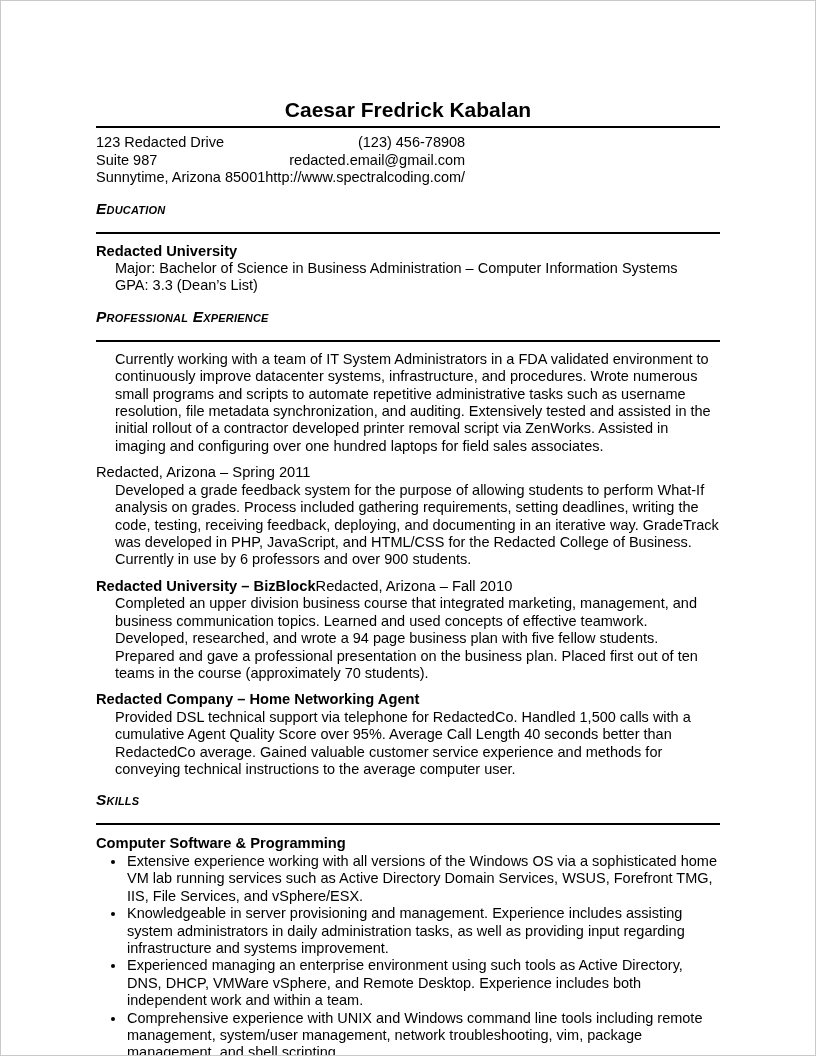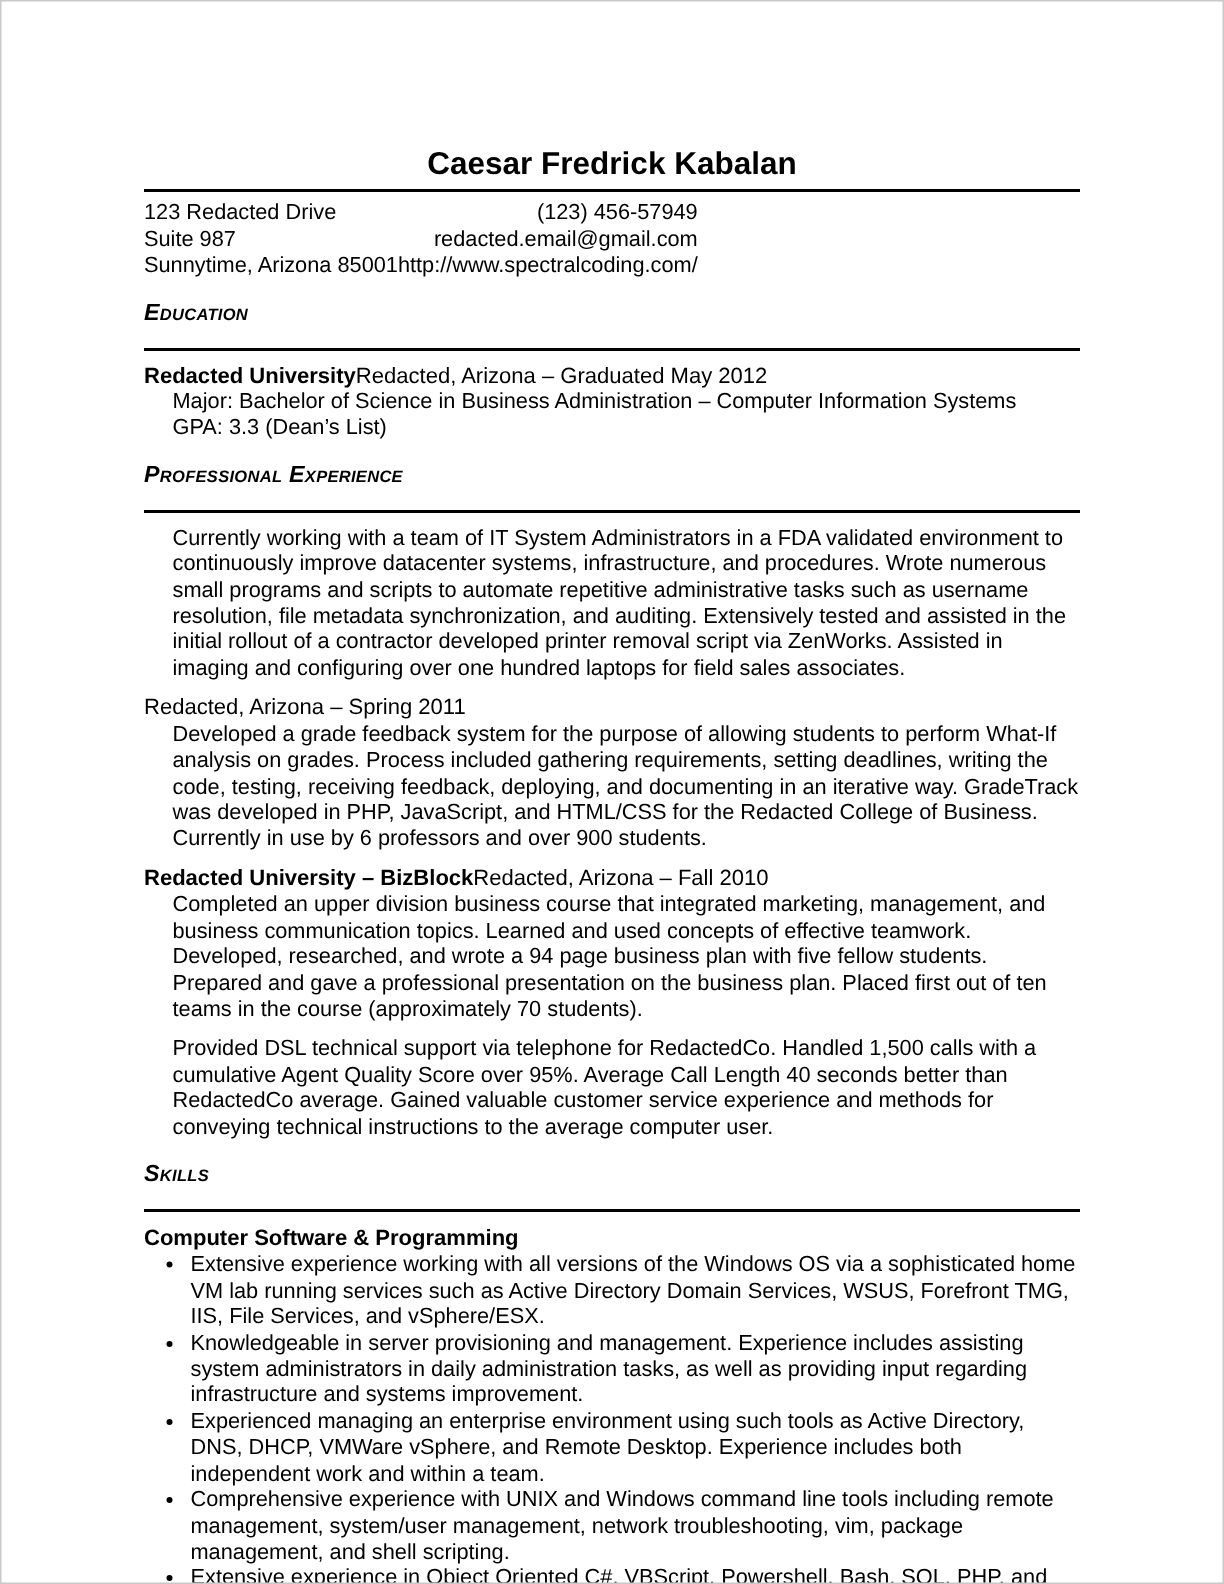--- a/index.html
+++ b/index.html
@@ -95,31 +95,30 @@
   <div class="name">Caesar Fredrick Kabalan</div>
   <div class="name-rule"></div>
 
   <div class="contact">
     <div class="contact-left">
       <div>123 Redacted Drive</div>
       <div>Suite 987</div>
       <div>Sunnytime, Arizona 85001</div>
     </div>
     <div class="contact-right">
-      <div>(123) 456-57949</div>
+      <div>(123) 456-78908</div>
       <div>redacted.email@gmail.com</div>
       <div>http://www.spectralcoding.com/</div>
     </div>
   </div>
 
   <div class="section-title">Education</div>
   <div class="entry">
     <div class="entry-head">
       <span class="entry-title">Redacted University</span>
-      <span class="entry-loc">Redacted, Arizona – Graduated May 2012</span>
     </div>
     <div class="detail-line">Major: Bachelor of Science in Business Administration – Computer Information Systems</div>
     <div class="detail-line">GPA: 3.3 (Dean’s List)</div>
   </div>
 
   <div class="section-title">Professional Experience</div>
 
   <div class="entry">
     <div class="entry-body">Currently working with a team of IT System Administrators in a FDA validated environment to continuously improve datacenter systems, infrastructure, and procedures. Wrote numerous small programs and scripts to automate repetitive administrative tasks such as username resolution, file metadata synchronization, and auditing. Extensively tested and assisted in the initial rollout of a contractor developed printer removal script via ZenWorks. Assisted in imaging and configuring over one hundred laptops for field sales associates.</div>
   </div>
@@ -134,20 +133,21 @@
   <div class="entry">
     <div class="entry-head">
       <span class="entry-title">Redacted University – BizBlock</span>
       <span class="entry-loc">Redacted, Arizona – Fall 2010</span>
     </div>
     <div class="entry-body">Completed an upper division business course that integrated marketing, management, and business communication topics. Learned and used concepts of effective teamwork. Developed, researched, and wrote a 94 page business plan with five fellow students. Prepared and gave a professional presentation on the business plan. Placed first out of ten teams in the course (approximately 70 students).</div>
   </div>
 
   <div class="entry">
     <div class="entry-head">
+      <span class="entry-title">Redacted Company – Home Networking Agent</span>
     </div>
     <div class="entry-body">Provided DSL technical support via telephone for RedactedCo. Handled 1,500 calls with a cumulative Agent Quality Score over 95%. Average Call Length 40 seconds better than RedactedCo average. Gained valuable customer service experience and methods for conveying technical instructions to the average computer user.</div>
   </div>
 
   <div class="section-title">Skills</div>
 
   <div class="group-title">Computer Software &amp; Programming</div>
   <ul class="bullets">
     <li>Extensive experience working with all versions of the Windows OS via a sophisticated home VM lab running services such as Active Directory Domain Services, WSUS, Forefront TMG, IIS, File Services, and vSphere/ESX.</li>
     <li>Knowledgeable in server provisioning and management. Experience includes assisting system administrators in daily administration tasks, as well as providing input regarding infrastructure and systems improvement.</li>

